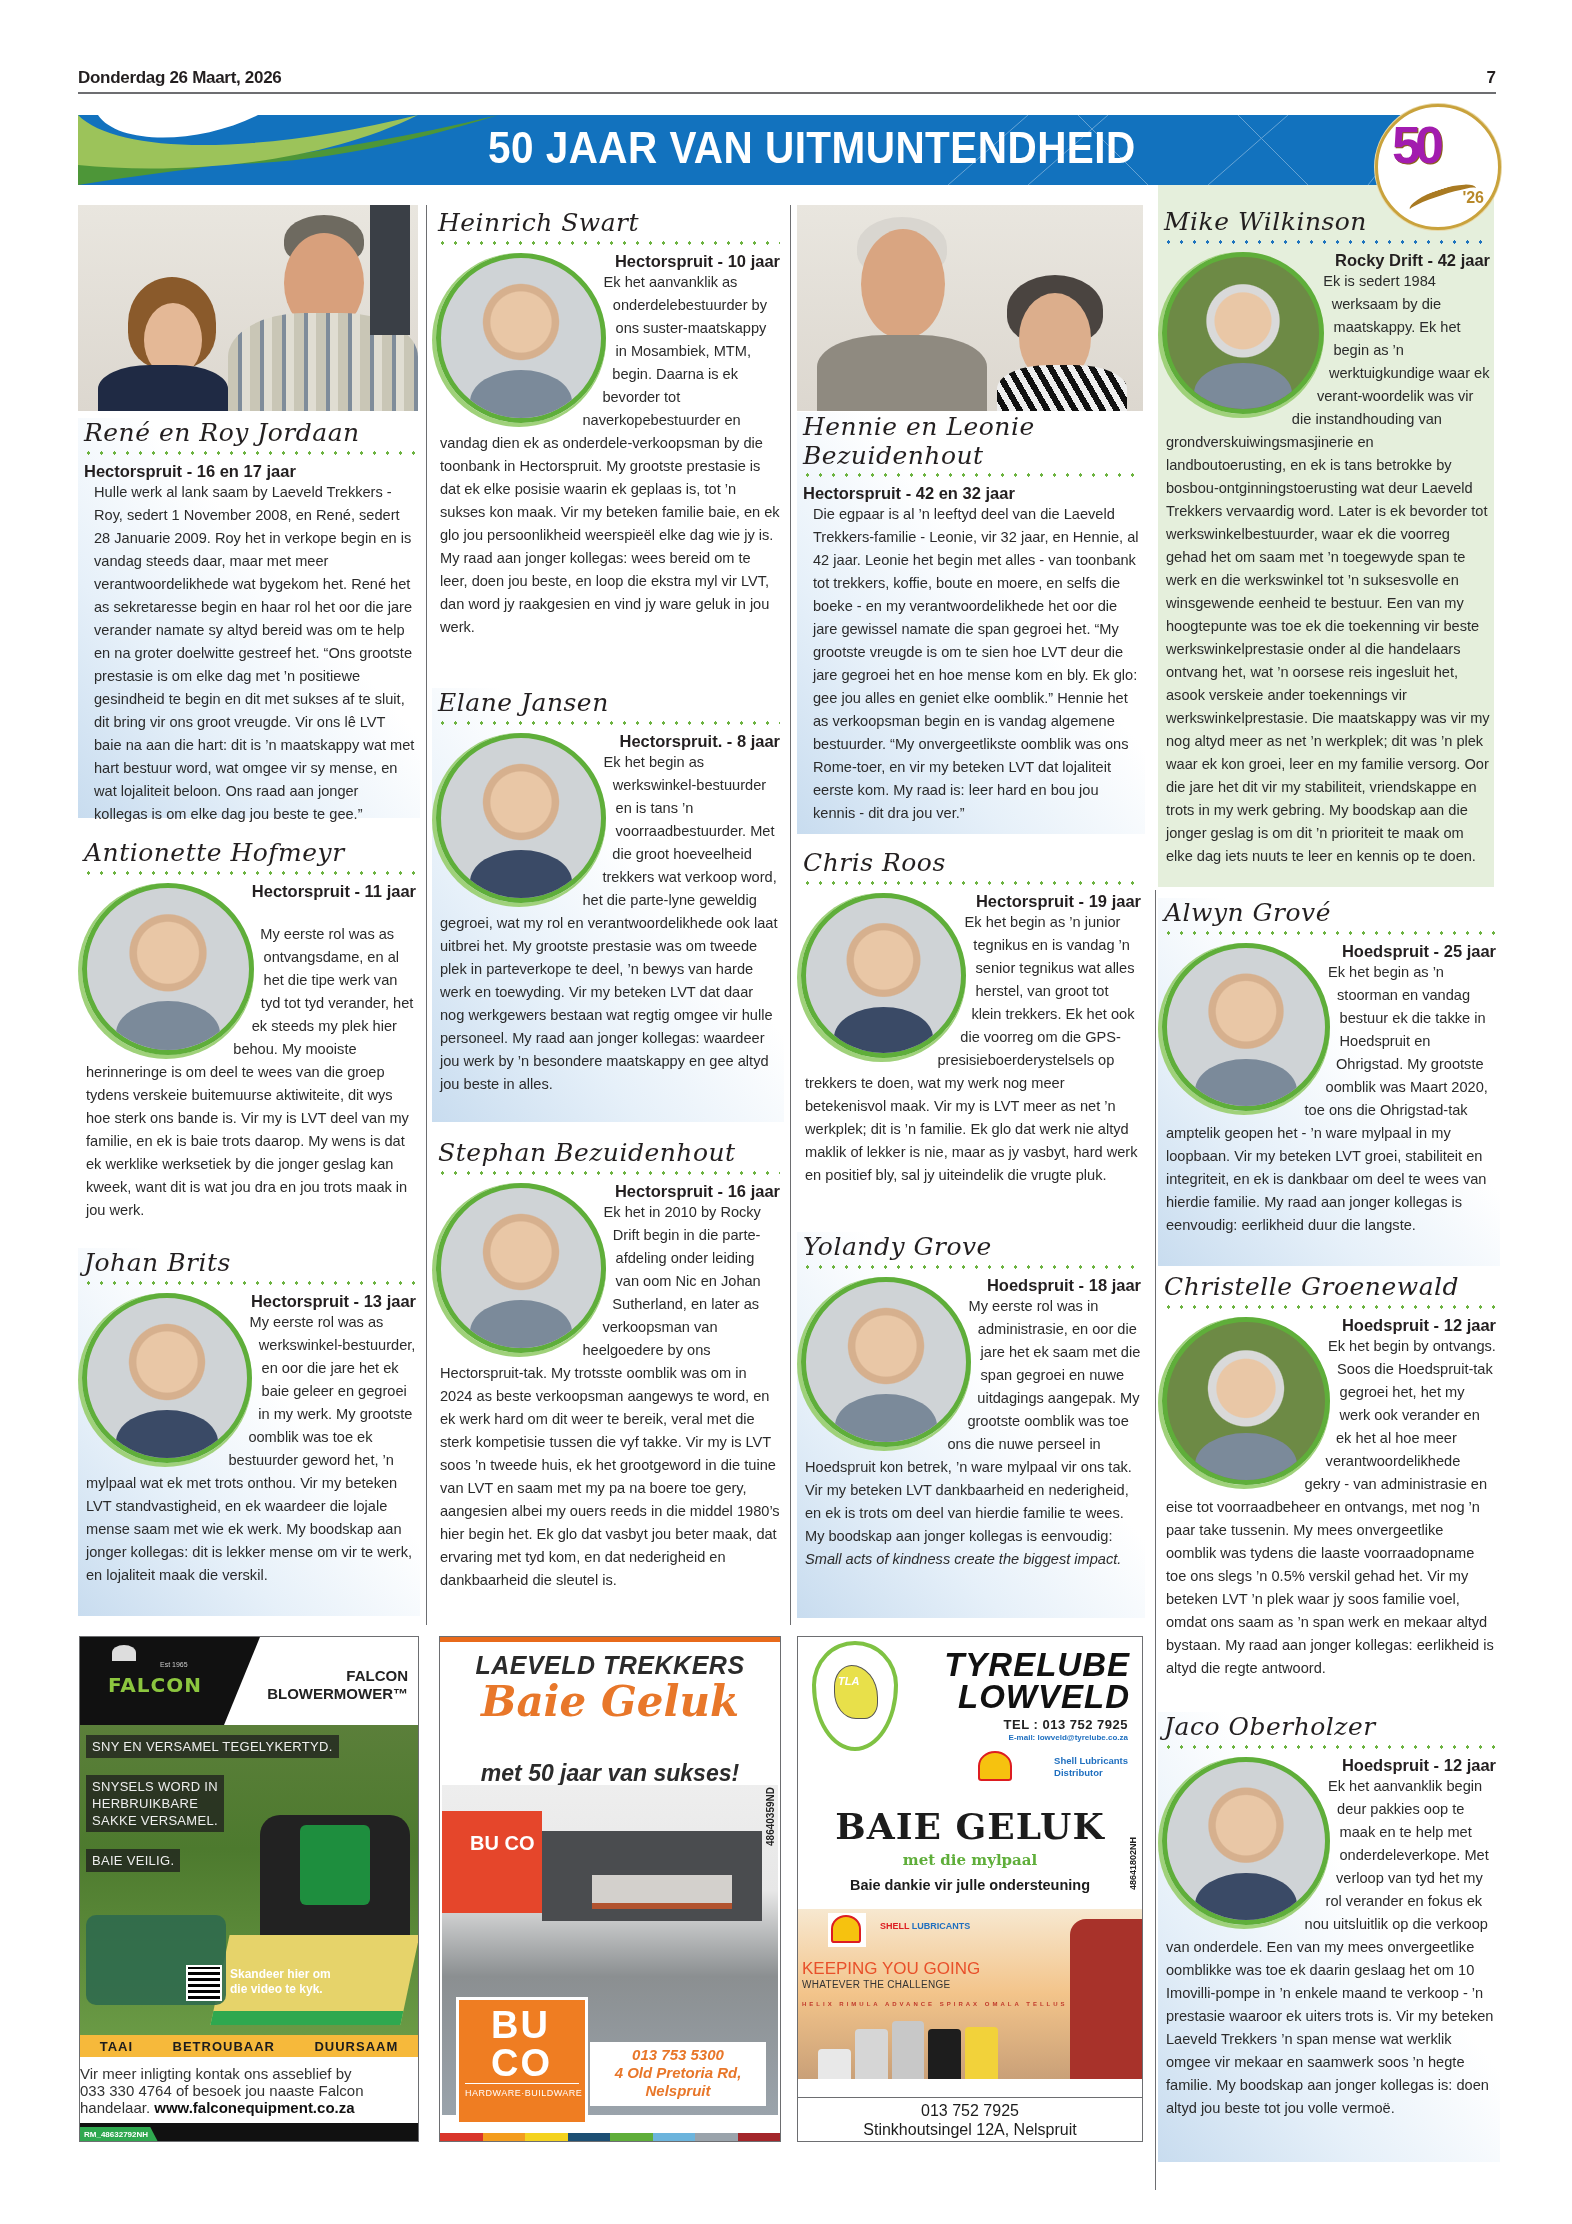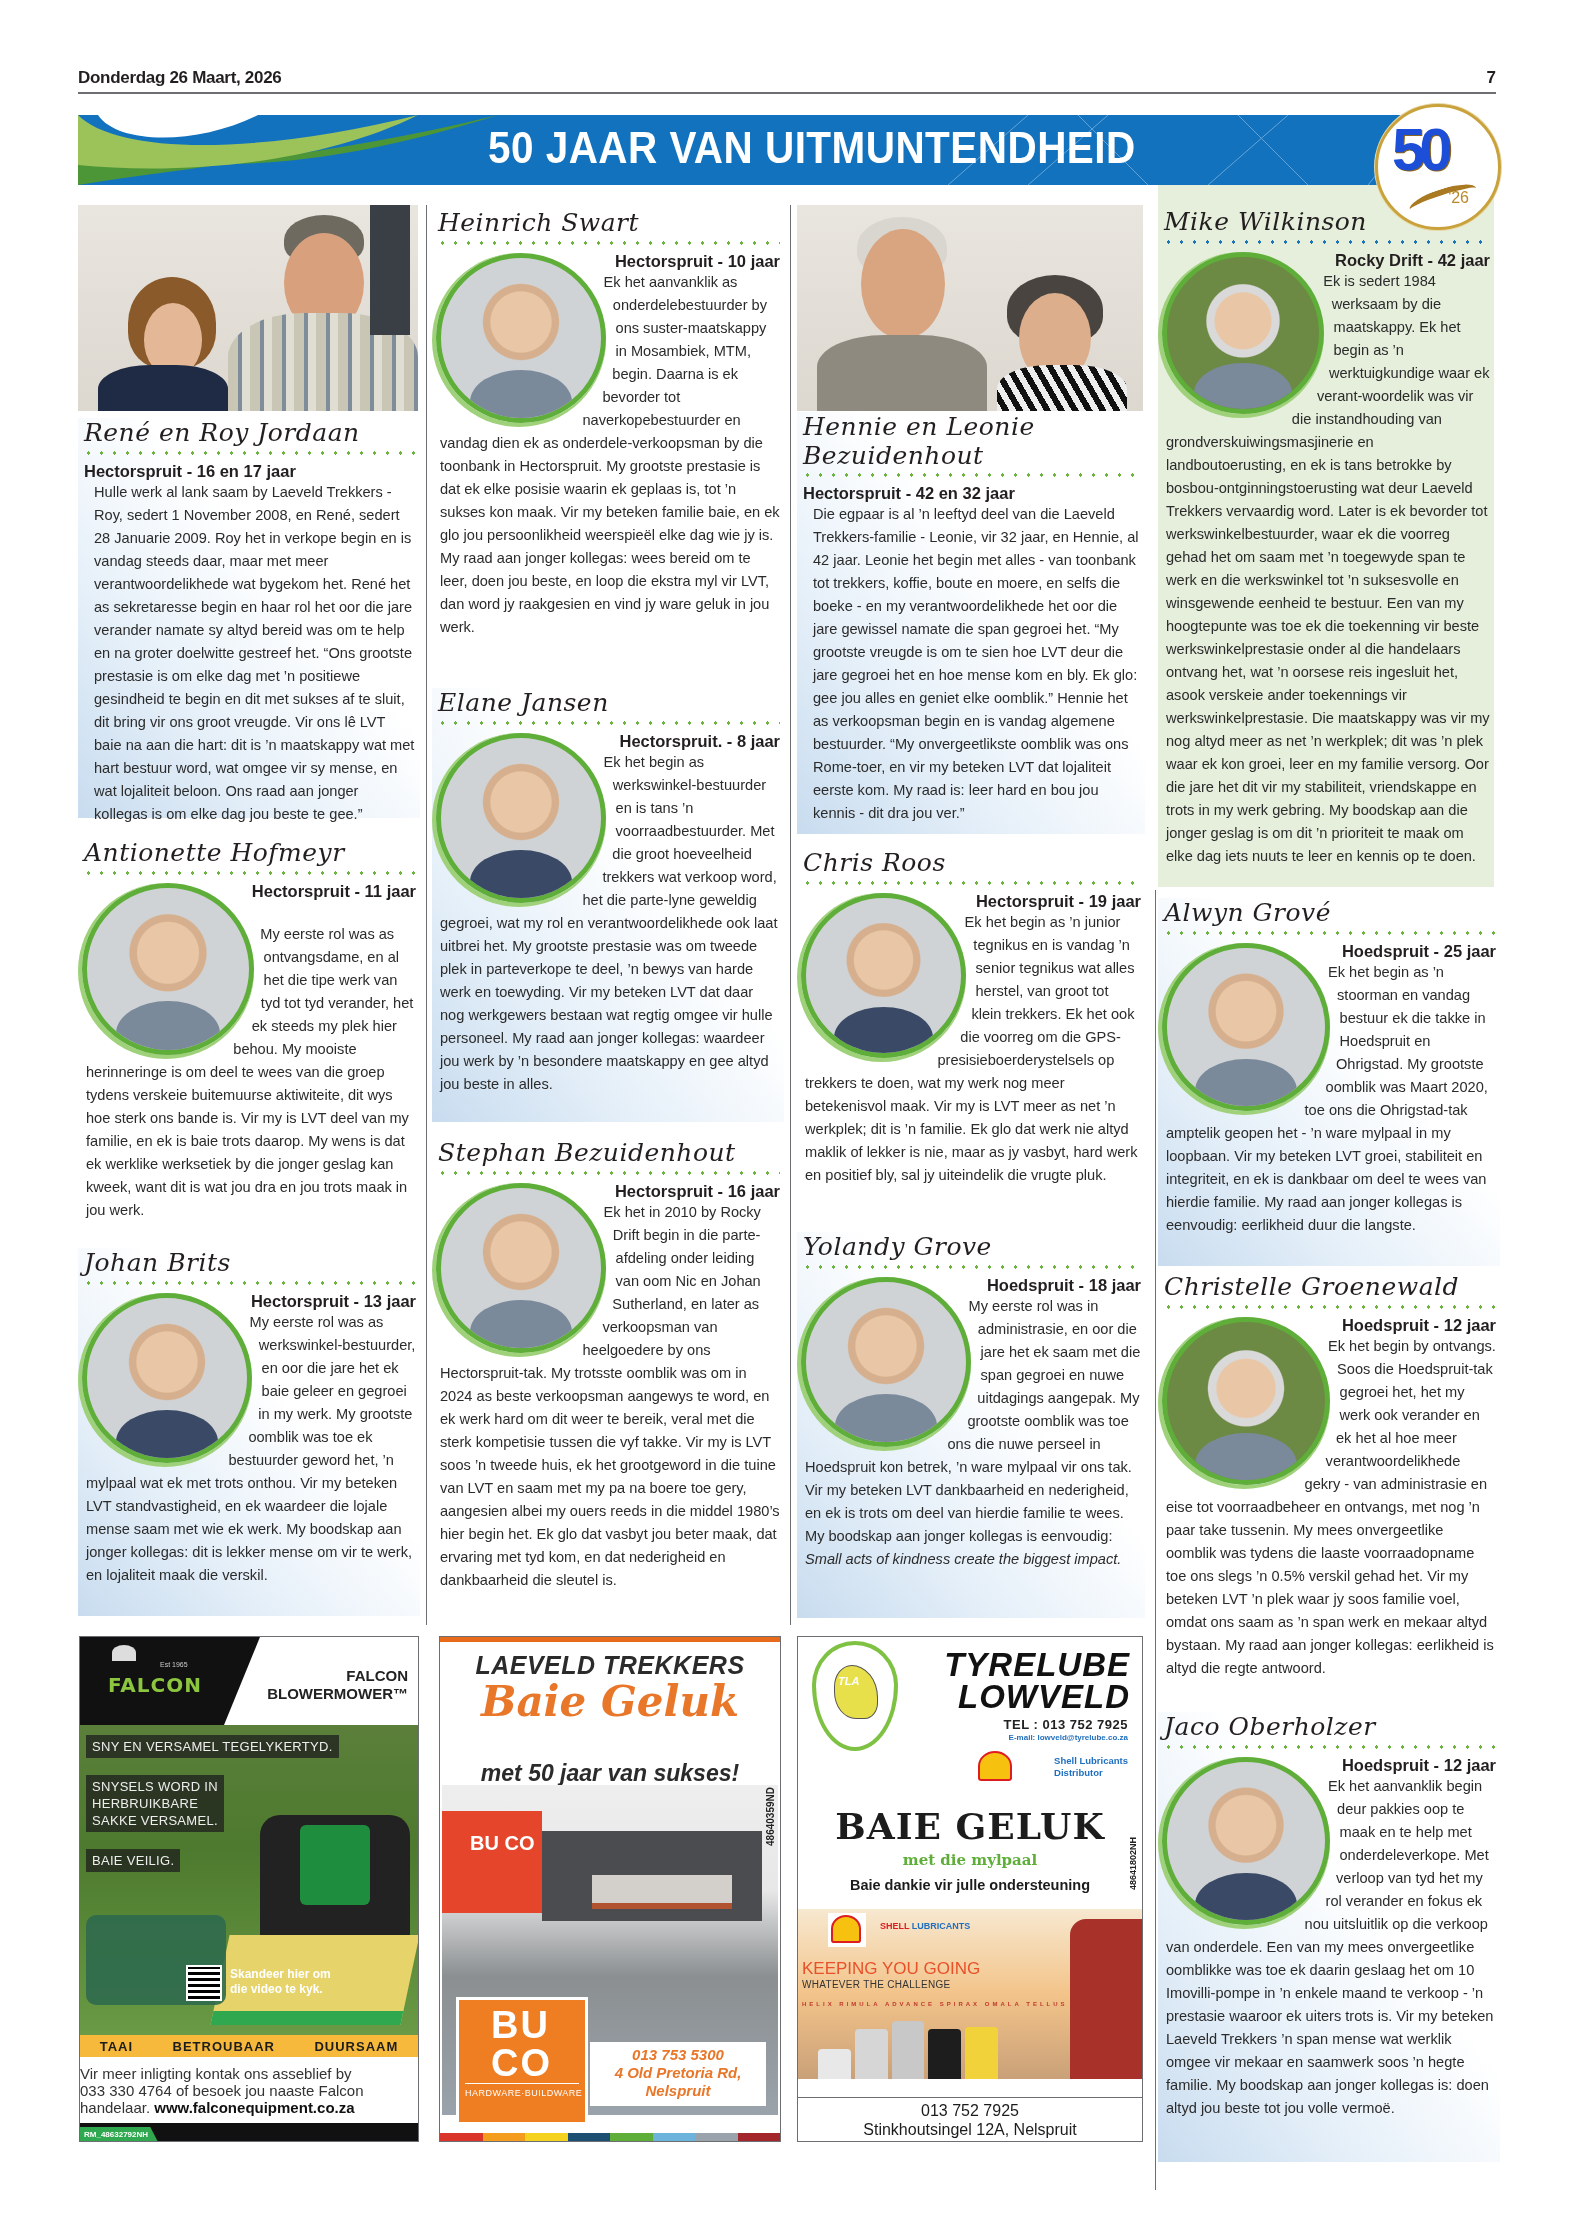--- a/index.html
+++ b/index.html
@@ -9,22 +9,22 @@
   .page-header { position: absolute; left: 78px; top: 66px; width: 1418px; height: 28px; border-bottom: 2px solid #6d6e71; }
   .page-date { position: absolute; left: 0; top: 2px; font-size: 17px; font-weight: bold; letter-spacing: -0.3px; }
   .page-num { position: absolute; right: 0; top: 2px; font-size: 17px; font-weight: bold; }
 
   .banner { position: absolute; left: 78px; top: 115px; width: 1330px; height: 70px; background: #1272be; overflow: hidden; }
   .banner-swoosh { position: absolute; left: 0; top: 0; width: 420px; height: 70px; }
   .banner-title { position: absolute; left: 410px; top: 8px; font-size: 44px; font-weight: bold; color: #fff; letter-spacing: 0.5px; transform: scaleX(0.92); transform-origin: left; white-space: nowrap; }
   .banner-lines { position: absolute; right: 0; top: 0; width: 500px; height: 70px; opacity: 0.35; }
 
   .logo50 { position: absolute; left: 1375px; top: 104px; width: 126px; height: 126px; border-radius: 50%; background: #fff; border: 3px solid #c9a23c; box-shadow: 0 0 0 1px #e8d9a8; z-index: 5; }
-  .logo50 .num { position: absolute; left: 14px; top: 8px; font-size: 60px; font-weight: bold; color: #1d4ed8; letter-spacing: -6px; text-shadow: 1px 1px 0 #8a6418; font-family: "Liberation Sans", sans-serif; }
-  .logo50 .yr { position: absolute; right: 29px; bottom: 20px; font-size: 16px; font-weight: normal; color: #b8892a; }
+  .logo50 .num { position: absolute; left: 14px; top: 8px; font-size: 52px; font-weight: bold; color: #a21caf; letter-spacing: -6px; text-shadow: 1px 1px 0 #8a6418; font-family: "Liberation Sans", sans-serif; }
+  .logo50 .yr { position: absolute; right: 14px; bottom: 20px; font-size: 16px; font-weight: bold; color: #b8892a; }
   .logo50 .arc { position: absolute; left: 30px; bottom: 18px; width: 70px; height: 20px; border-top: 6px solid #a97a22; border-radius: 50% 50% 0 0; transform: rotate(-18deg); }
 
   .col-rule { position: absolute; width: 1px; background: #6d6e71; }
 
   .story { position: absolute; }
   .story.grad { background: linear-gradient(to top right, #c8dcef 0%, #e6f0f9 30%, #ffffff 60%); }
   .story.green-bg { background: #e5efdc; }
   .script-name { font-family: "DejaVu Serif", serif; font-style: italic; font-size: 25px; color: #231f20; line-height: 30px; padding-left: 6px; letter-spacing: 0.5px; }
   .dots { height: 4px; margin: 3px 4px 6px 4px; background-image: radial-gradient(circle, #6cb33f 1.6px, transparent 1.8px); background-size: 13px 4px; background-repeat: repeat-x; }
   .dots.blue { background-image: radial-gradient(circle, #1e73be 1.6px, transparent 1.8px); }

